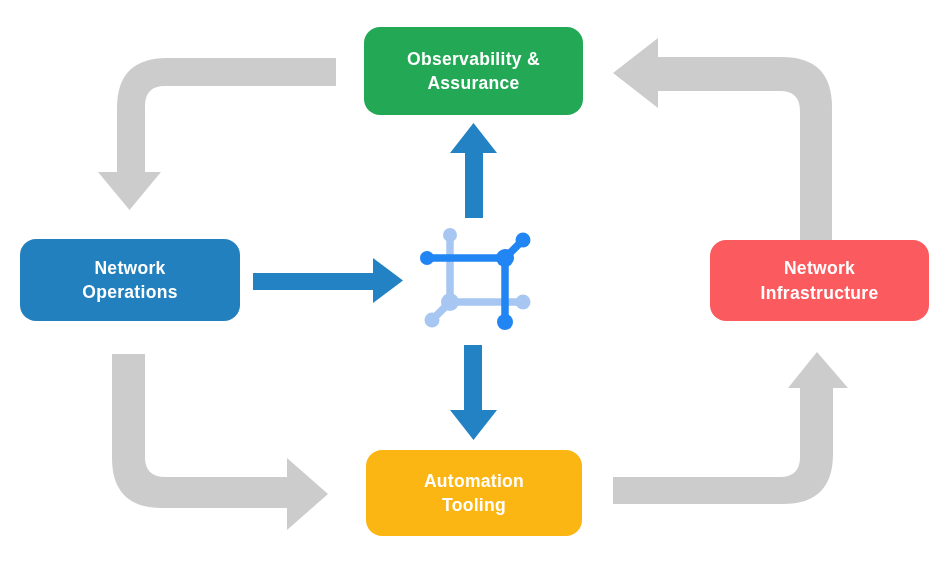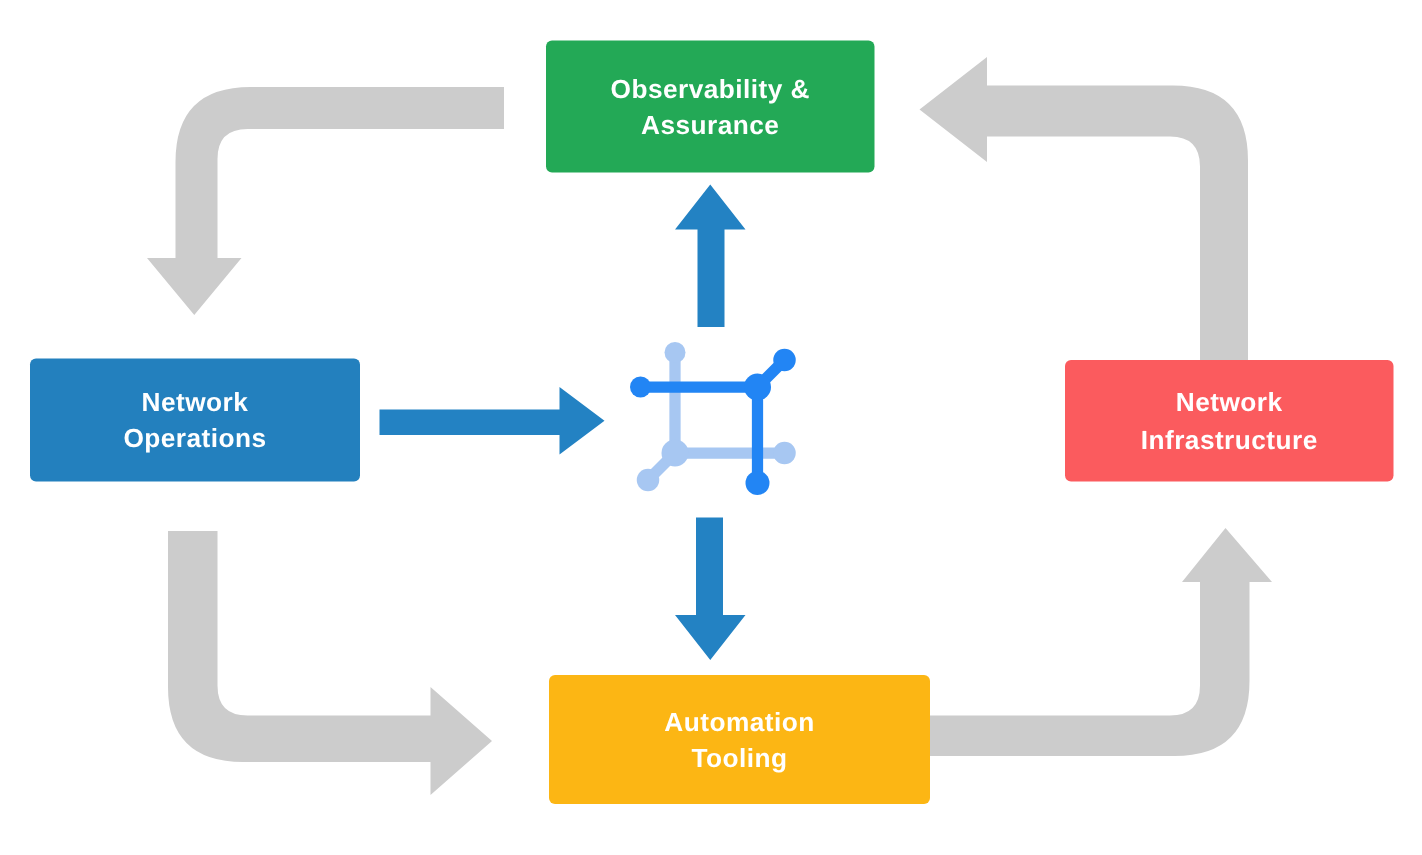--- a/index.html
+++ b/index.html
@@ -8,36 +8,36 @@
     width:948px;height:570px;
     background:#ffffff;
     overflow:hidden;
     font-family:"Liberation Sans", sans-serif;
   }
   .arrow-layer{
     position:absolute;left:0;top:0;width:948px;height:570px;
   }
   .node{
     position:absolute;
-    border-radius:4px;
+    border-radius:16px;
     display:flex;align-items:center;justify-content:center;
     text-align:center;
   }
   .node .label{
     color:#ffffff;
     font-weight:700;
     font-size:17.5px;
     line-height:1.38;
     letter-spacing:.3px;
     white-space:pre-line;
   }
   .node-green{left:364px;top:27px;width:219px;height:88px;}
   .node-blue{left:20px;top:239px;width:220px;height:82px;}
   .node-red{left:710px;top:240px;width:219px;height:81px;}
-  .node-yellow{left:366px;top:450px;width:254px;height:86px;}
+  .node-yellow{left:366px;top:450px;width:216px;height:86px;}
 </style>
 </head>
 <body>
 
 <div class="canvas">
 
   <svg class="arrow-layer" width="948" height="570" viewBox="0 0 948 570" xmlns="http://www.w3.org/2000/svg">
 
     <path d="M336,58 H167 Q117,58 117,108 V172 H98 L129.5,210 L161,172 H145 V106 Q145,86 165,86 H336 Z" fill="#CCCCCC"></path>
     <path d="M800,240 V111 Q800,91 780,91 H658 V108 L613,73 L658,38 V57 H782 Q832,57 832,107 V240 Z" fill="#CCCCCC"></path>

